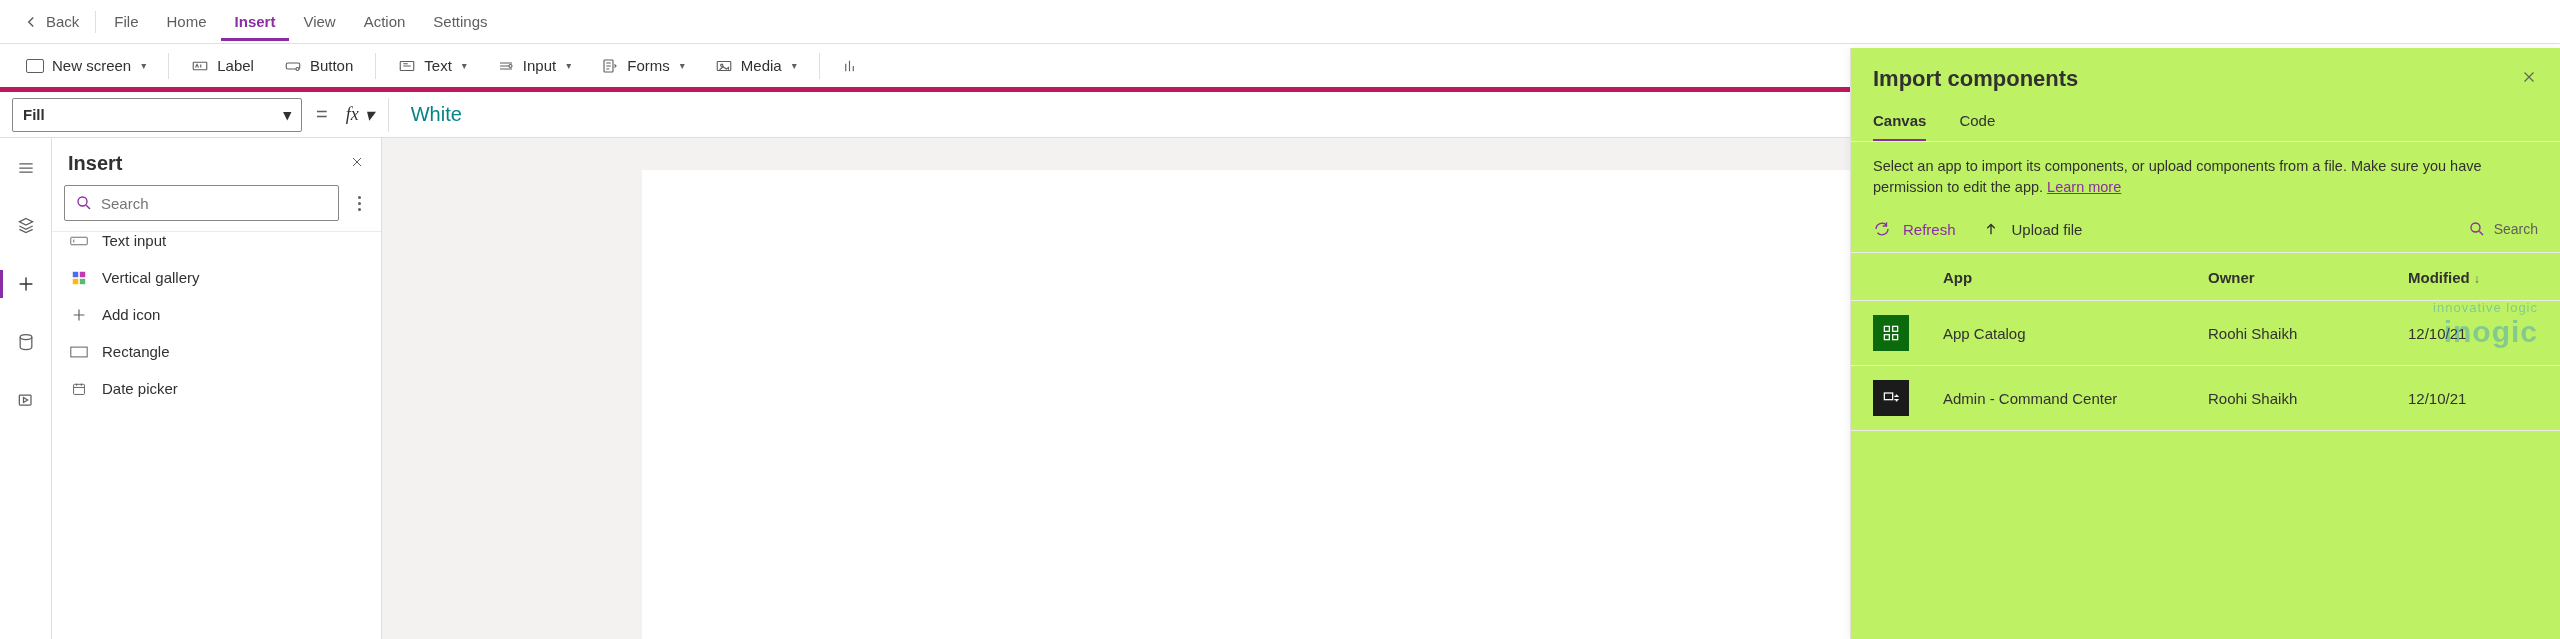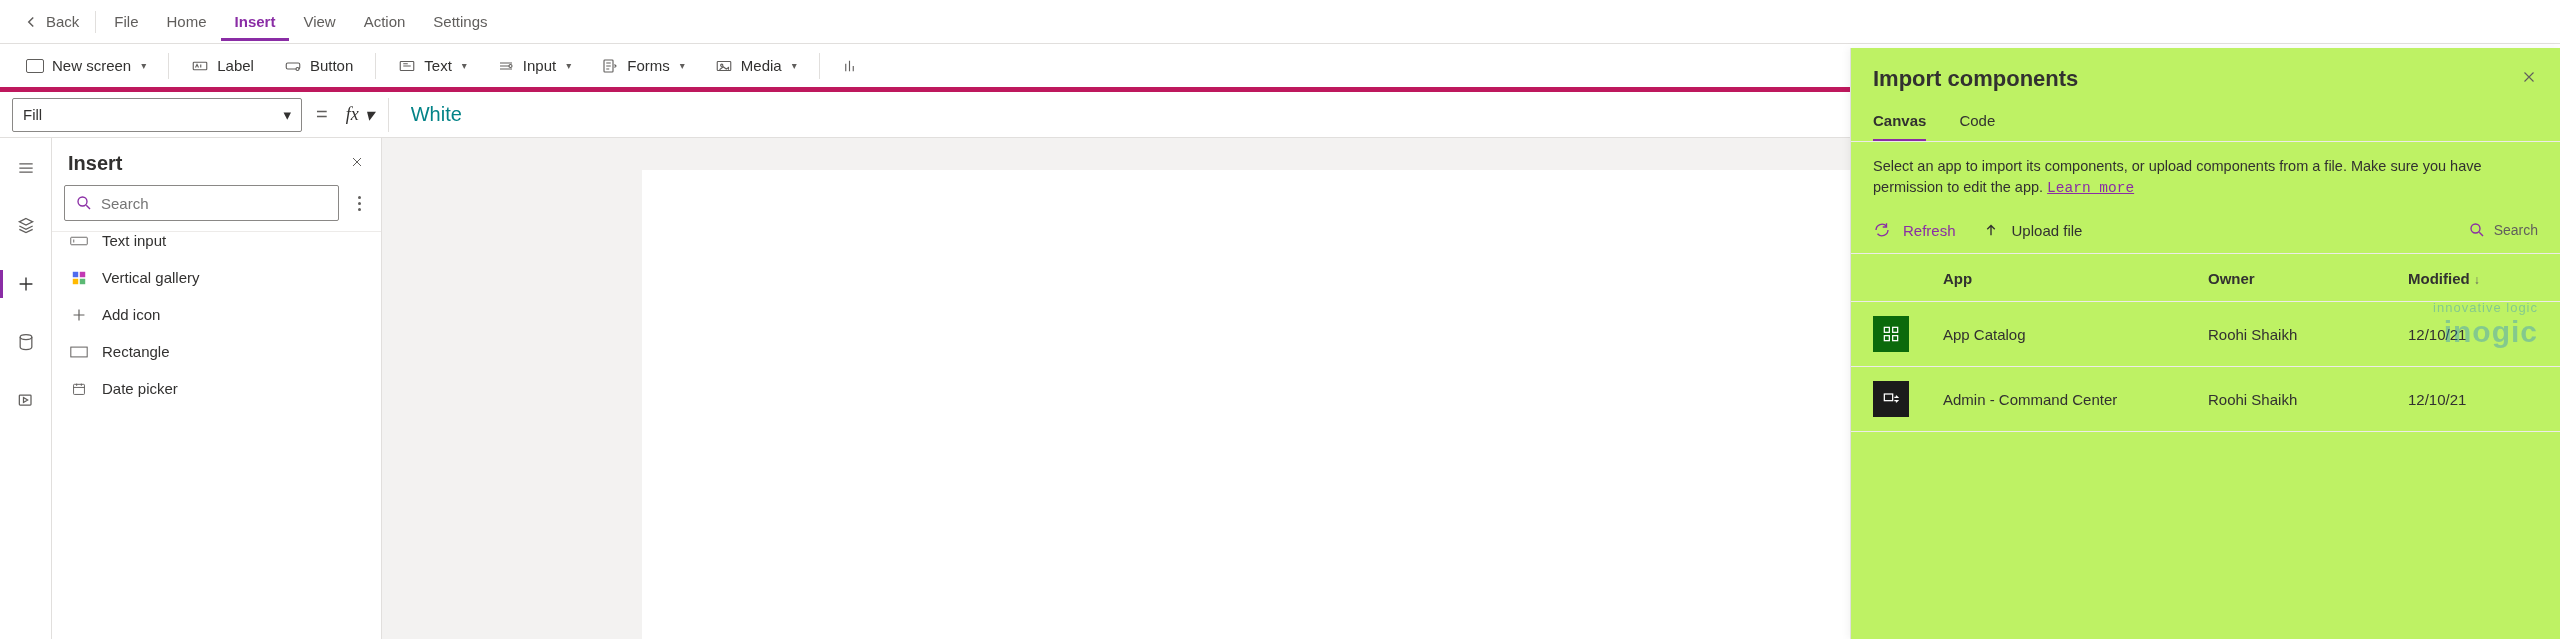--- a/index.html
+++ b/index.html
@@ -14,21 +14,21 @@
 
 
 .ribbon { display: flex; align-items: center; height: 48px; padding: 0 12px; gap: 2px; border-bottom: 5px solid #be185d; }
 .ribbon .ritem { display: flex; align-items: center; gap: 8px; padding: 6px 14px; color: #323130; font-size: 15px; cursor: pointer; }
 .ribbon .ritem .ricon { width: 18px; height: 14px; border: 1.5px solid #605e5c; border-radius: 2px; position: relative; display: inline-block; }
 .ribbon .chev { font-size: 10px; color: #605e5c; margin-left: 2px; }
 .ribbon .vsep { width: 1px; height: 26px; background: #e1dfdd; margin: 0 6px; }
 
 
 .formulabar { display: flex; align-items: center; height: 46px; padding: 6px 12px; gap: 14px; border-bottom: 1px solid #e1dfdd; }
-.propsel { display:flex; align-items:center; justify-content:space-between; width: 290px; height: 34px; border: 1px solid #8a8886; border-radius: 2px; padding: 0 10px; font-size: 15px; background:#fff;}
+.propsel { display:flex; align-items:center; justify-content:space-between; width: 290px; height: 34px; border: 1px solid #8a8886; border-radius: 2px; padding: 0 10px; font-size: 15px; background:#fff;font-weight:bold;}
 .eq { font-size: 20px; color:#605e5c; }
 .fx { display:flex; align-items:center; gap:6px; font-style: italic; font-family: Georgia, serif; font-size: 18px; color:#323130; border-right:1px solid #e1dfdd; padding:0 14px 0 4px; height:34px;}
 .formula-input { flex:1; height:34px; border:none; outline:none; font-family: Liberation Sans, sans-serif; font-size: 20px; color:#038387; padding:0 8px; }
 
 
 .body { display:flex; height: calc(639px - 44px - 48px - 46px); }
 
 
 .rail { width: 52px; border-right: 1px solid #e1dfdd; display:flex; flex-direction:column; align-items:center; padding-top:10px; gap:18px; }
 .rail .railbtn { width:40px; height:40px; display:flex; align-items:center; justify-content:center; color:#605e5c; cursor:pointer; font-size:20px; position:relative; }
@@ -55,21 +55,21 @@
 
 
 .flyout { position:absolute; top:0; right:0; bottom:0; width: 710px; background:#bef264; border-left:1px solid #e1dfdd; display:flex; flex-direction:column; box-shadow:-2px 0 8px rgba(0,0,0,0.05);margin-top:48px; }
 .fly-head { display:flex; align-items:center; justify-content:space-between; padding: 18px 22px 6px; }
 .fly-head h2 { font-size: 22px; font-weight:600; }
 .fly-head .close { color:#605e5c; cursor:pointer; font-size:18px; }
 .fly-tabs { display:flex; gap:33px; padding: 6px 22px 0; border-bottom:1px solid #edebe9; }
 .fly-tab { padding: 8px 0 10px; font-size:15px; color:#323130; cursor:pointer; border-bottom:2px solid transparent; }
 .fly-tab.active { font-weight:600; border-bottom-color:#8A2DA5; }
 .fly-desc { padding: 14px 22px 4px; font-size:14.5px; color:#323130; line-height:1.45; }
-.fly-desc a { color:#8A2DA5; text-decoration:underline;font-family:Liberation Mono, monospace; }
+.fly-desc a { color:#8A2DA5; text-decoration:underline; }
 .fly-actions { display:flex; align-items:center; gap:26px; padding: 18px 22px 14px; border-bottom:1px solid #edebe9; }
 .fly-actions .act { display:flex; align-items:center; gap:12px; color:#323130; font-size:15px; cursor:pointer; }
 .fly-actions .act.primary { color:#8A2DA5; }
 .fly-actions .spacer { flex:1; }
 .fly-actions .search { display:flex; align-items:center; gap:8px; color:#8A2DA5; }
 .fly-table { padding: 0 0 0 0; }
 .fly-thead { display:grid; grid-template-columns: 70px 1fr 200px 130px; padding: 16px 22px 14px; font-weight:600; color:#323130; border-bottom:1px solid #edebe9; font-size:15px; }
 .fly-row { display:grid; grid-template-columns: 70px 1fr 200px 130px; align-items:center; padding: 14px 22px; border-bottom:1px solid #edebe9; font-size:15px; }
 .app-icon { width:36px; height:36px; background:#0b6a0b; display:flex; align-items:center; justify-content:center; }
 .app-icon.dark { background:#1b1b1b; }

